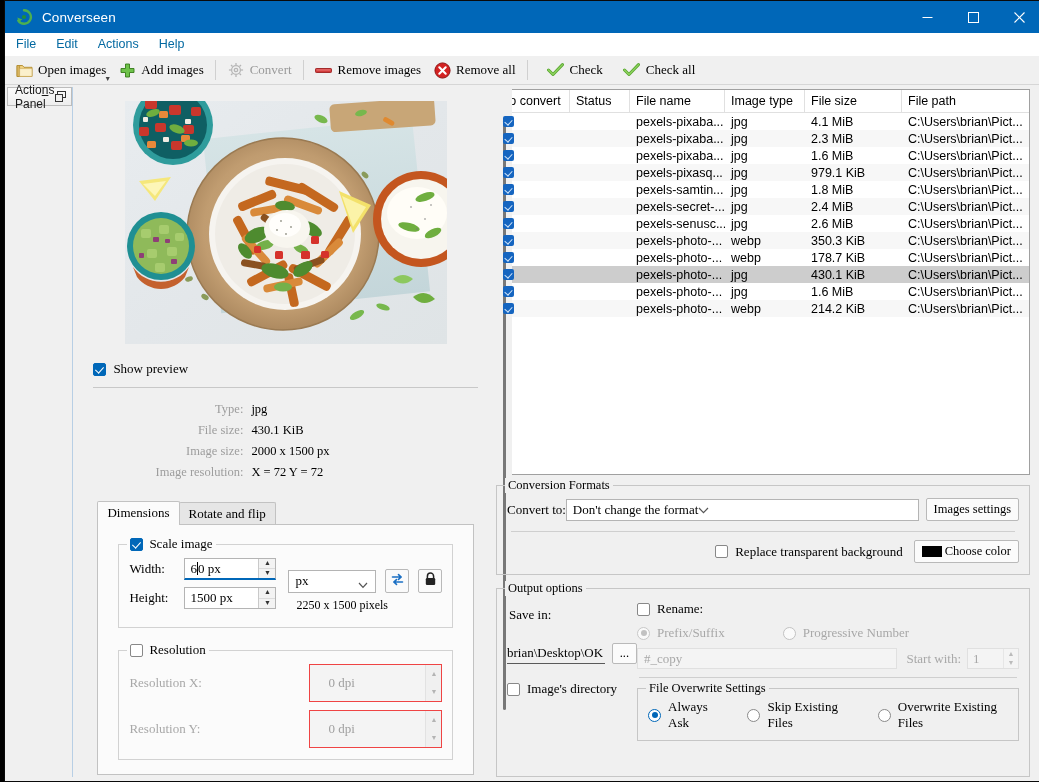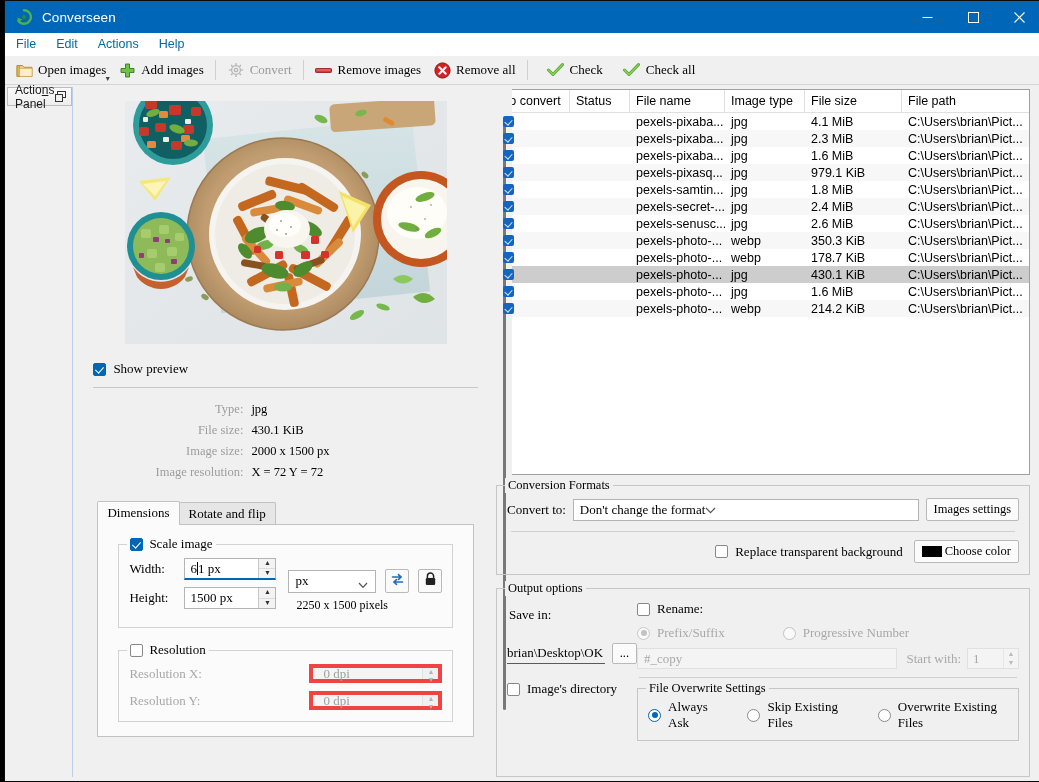--- a/index.html
+++ b/index.html
@@ -169,22 +169,22 @@
            flex:0 0 13px; display:inline-block; position:relative; }
   .radio.on { border-color:#0067b8; border-width:1px; }
   .radio.on:after { content:""; position:absolute; left:2.5px; top:2.5px; width:6px; height:6px;
                     background:#0067b8; border-radius:50%; }
   .radio.dis { border-color:#c2c2c2; background:#fafafa; }
   .radio.dis.on:after { background:#c2c2c2; }
   .radio.dis.on { border-color:#c8c8c8; }
   .res-row { display:flex; align-items:center; margin-bottom:8px; }
   .res-lbl { width:180px; font-size:13px; color:#a8a8a8; }
   .res-spin {
-    flex:1; height:19px; border:4px solid #ef4444; background:#f4f4f4;
-    position:relative; display:flex; align-items:center; padding-left:10px;
+    flex:1; height:38px; border:1px solid #ef4444; background:#f4f4f4;
+    position:relative; display:flex; align-items:center; padding-left:18px;
     font-size:13px; color:#a0a0a0;
   }
   .res-spin .arrows { position:absolute; right:0; top:0; bottom:0; width:16px;
     border-left:1px solid #e2e2e2; background:#f0f0f0; display:flex; flex-direction:column; }
   .res-spin .arrows div { flex:1; display:flex; align-items:center; justify-content:center; font-size:7px; color:#b4b4b4;}
   
   .right-panel {
     flex:1 1 auto; display:flex; flex-direction:column;
     padding:4px 12px 4px 3px; min-width:0;
   }
@@ -592,21 +592,21 @@
                 <span style="margin-left:6px">Scale image</span>
               </div>
 
               <div style="display:flex; align-items:flex-start;">
                 <div>
                   <div class="dim-row">
                     <div class="dim-lbl">Width:</div>
                     <div class="spin focused">
                       <span>6</span>
                         <span class="caret"></span>
-                        <span>1 px</span>
+                        <span>0 px</span>
                       <div class="arrows">
                           <div>▲</div>
                           <div>▼</div>
                         </div>
                     </div>
                   </div>
                   <div class="dim-row">
                     <div class="dim-lbl">Height:</div>
                     <div class="spin">
                       <span>1500 px</span>
@@ -817,21 +817,21 @@
               <div class="td" style="width: 80px;">webp</div>
               <div class="td" style="width: 97px;">214.2 KiB</div>
               <div class="td" style="flex: 1 1 0%;">C:\Users\brian\Pict...</div>
             </div>
           </div>
       </div>
 
       <div class="gb-right">
         <div class="gb-title">Conversion Formats</div>
         <div class="row-flex">
-          <div style="font-size:13px; margin-right:7px">Convert to:</div>
+          <div style="font-size:13px; ">Convert to:</div>
           <div class="wide-combo">
             <span>Don't change the format</span>
             <span class="cb-arrow">
               <svg width="11" height="7" viewBox="0 0 11 7">
                   <path d="M1 1 L5.5 5.6 L10 1" fill="none" stroke="#555" stroke-width="1.2"></path>
                 </svg>
             </span>
           </div>
           <div class="btn" style="margin-left:7px">Images settings</div>
         </div>

